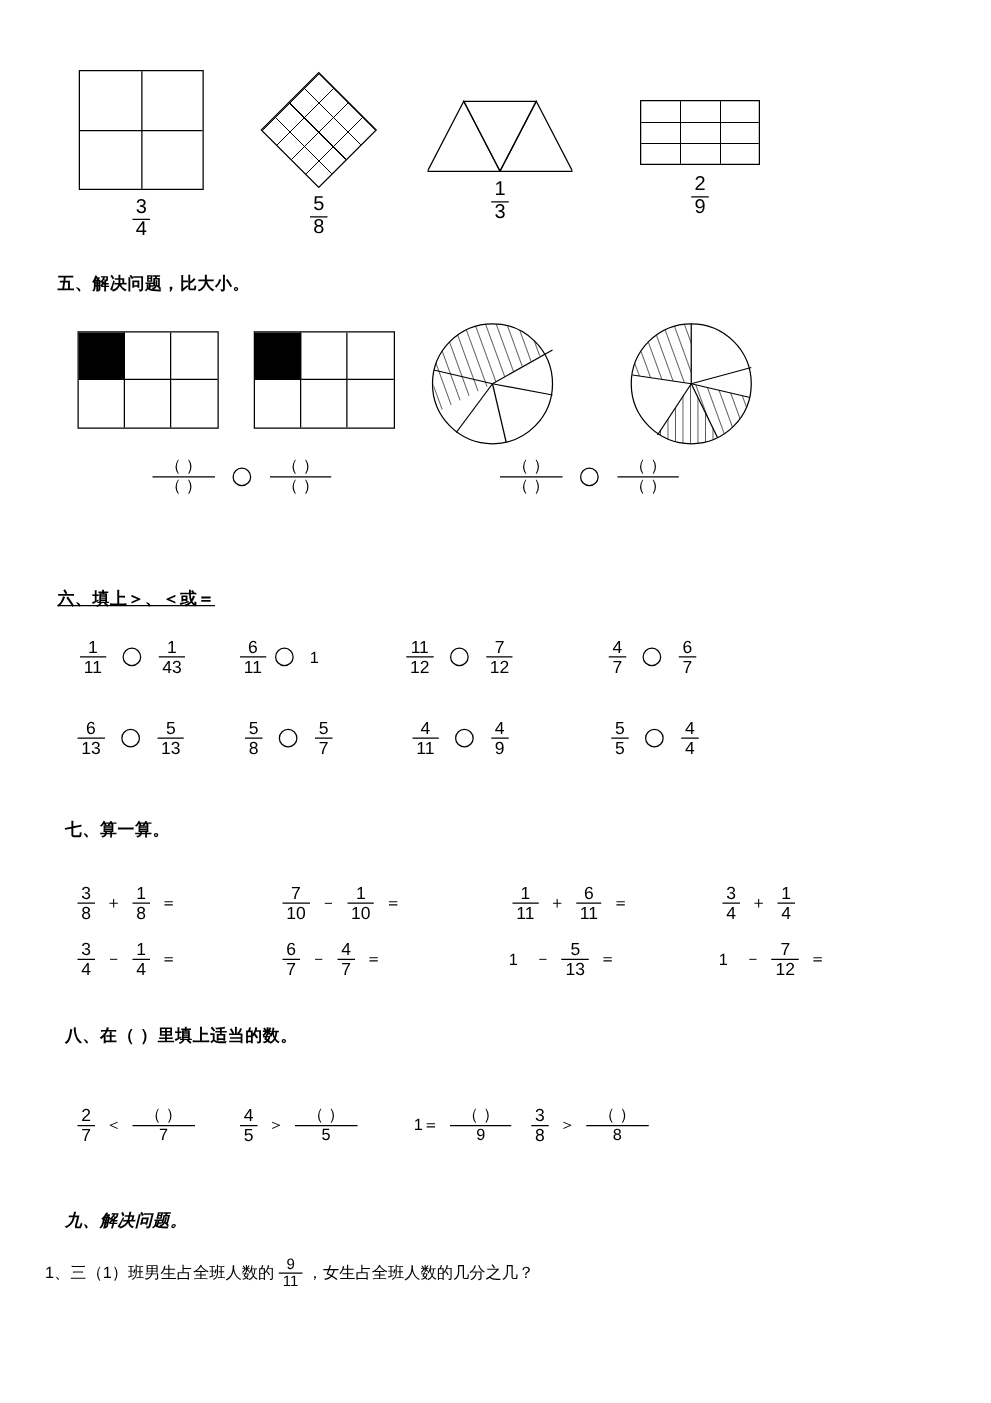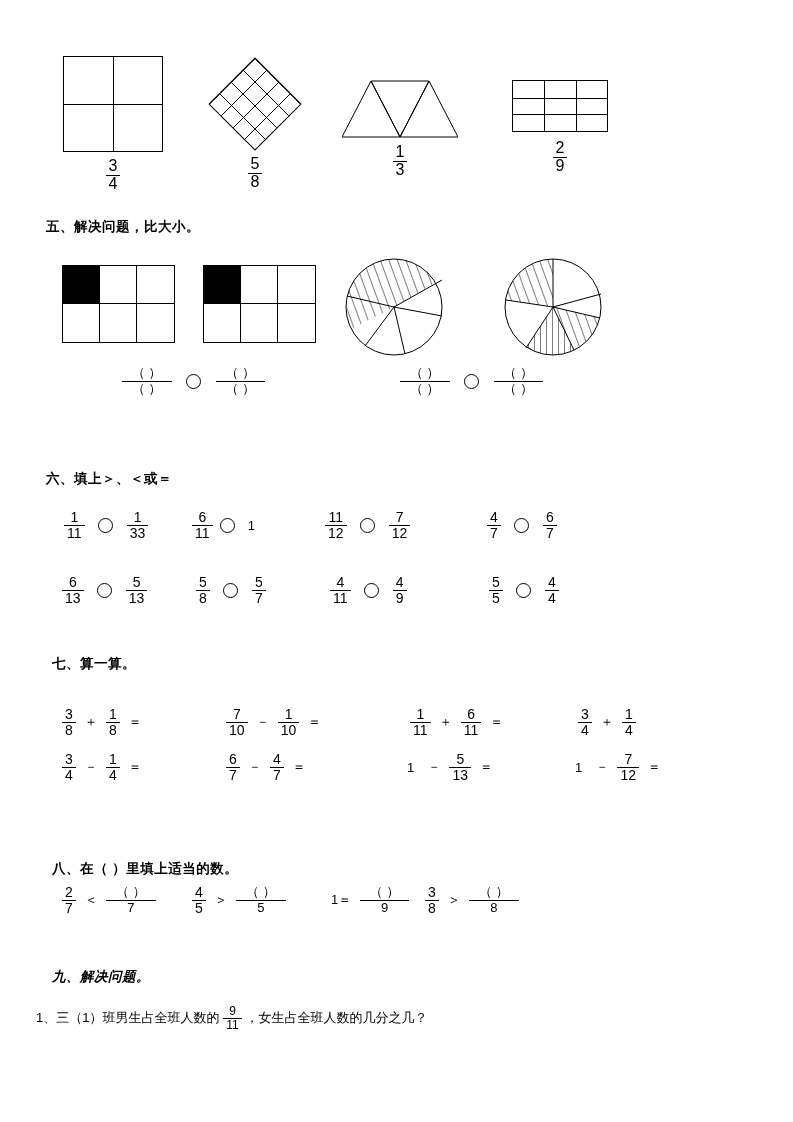--- a/index.html
+++ b/index.html
@@ -341,31 +341,31 @@
       <span class="num">（ ）</span>
       <span class="den">（ ）</span>
     </span>
     <span class="opcircle"></span>
     <span class="blankfrac">
       <span class="num">（ ）</span>
       <span class="den">（ ）</span>
     </span>
   </div>
 
-  <div class="sec-title" style="left:46px; top:470px;">六、填上＞、＜或＝</div>
+  <div class="sec-title" style="left:46px; top:470px;text-decoration:underline;">六、填上＞、＜或＝</div>
 
   <div class="cmp-item" style="left:64px; top:510px;">
     <span class="frac">
       <span class="num">1</span>
       <span class="den">11</span>
     </span>
     <span class="opcircle"></span>
     <span class="frac">
       <span class="num">1</span>
-      <span class="den">33</span>
+      <span class="den">43</span>
     </span>
   </div>
 
   <div class="cmp-item" style="left:192px; top:510px;">
     <span class="frac">
       <span class="num">6</span>
       <span class="den">11</span>
     </span>
     <span class="opcircle" style="margin:0 4px;"></span>
     <span class="sign">1</span>
@@ -535,21 +535,21 @@
   <div class="calc-item" style="left:570px; top:752px;">
     <span class="sign">1</span>
     <span class="sign">－</span>
     <span class="frac">
       <span class="num">7</span>
       <span class="den">12</span>
     </span>
     <span class="sign">＝</span>
   </div>
 
-  <div class="sec-title" style="left:52px; top:820px;margin-top:40px;">八、在（  ）里填上适当的数。</div>
+  <div class="sec-title" style="left:52px; top:820px;">八、在（  ）里填上适当的数。</div>
 
   <div class="calc-item" style="left:62px; top:885px;">
     <span class="frac">
       <span class="num">2</span>
       <span class="den">7</span>
     </span>
     <span class="sign">＜</span>
     <span class="blankfrac">
       <span class="num">（ ）</span>
       <span class="den">7</span>

